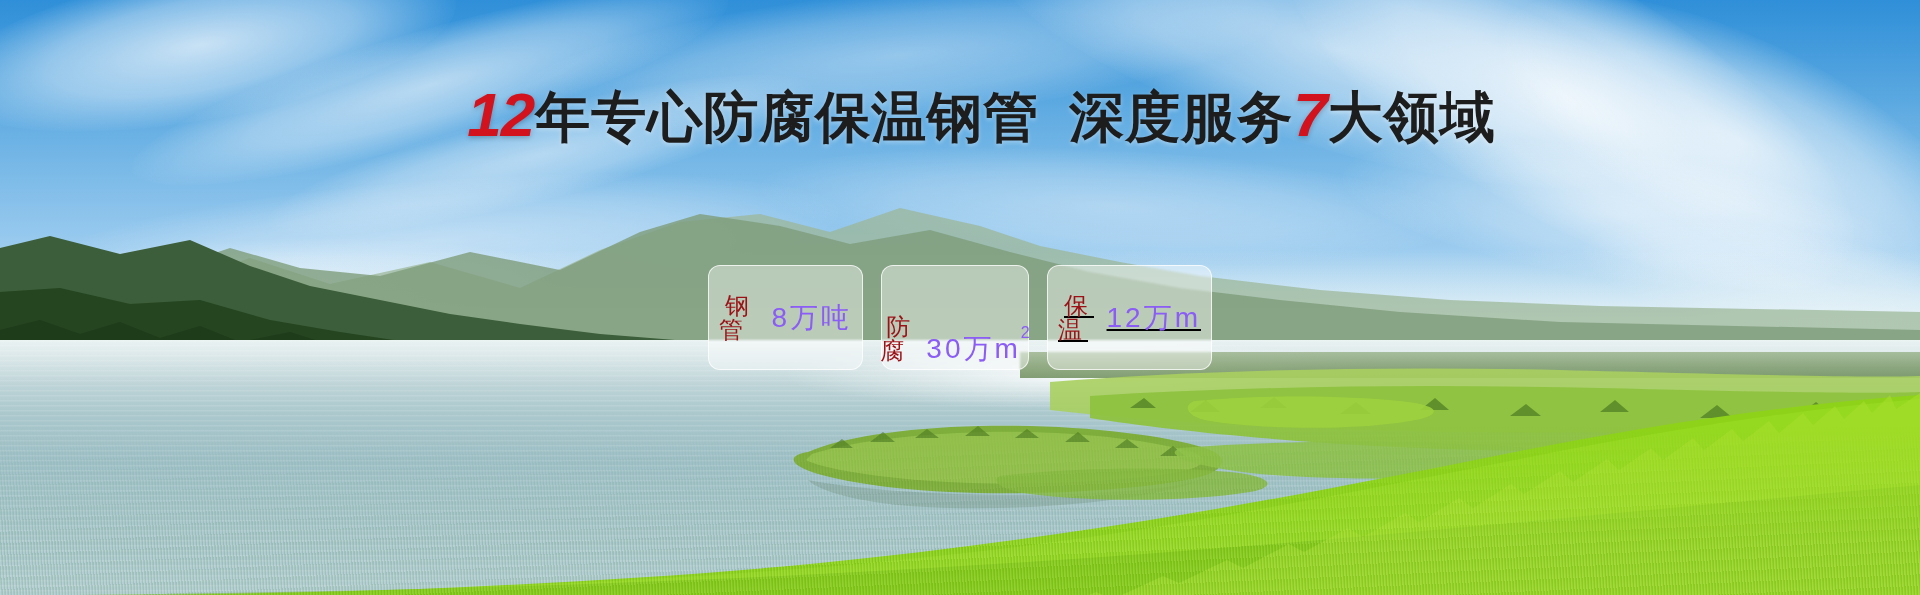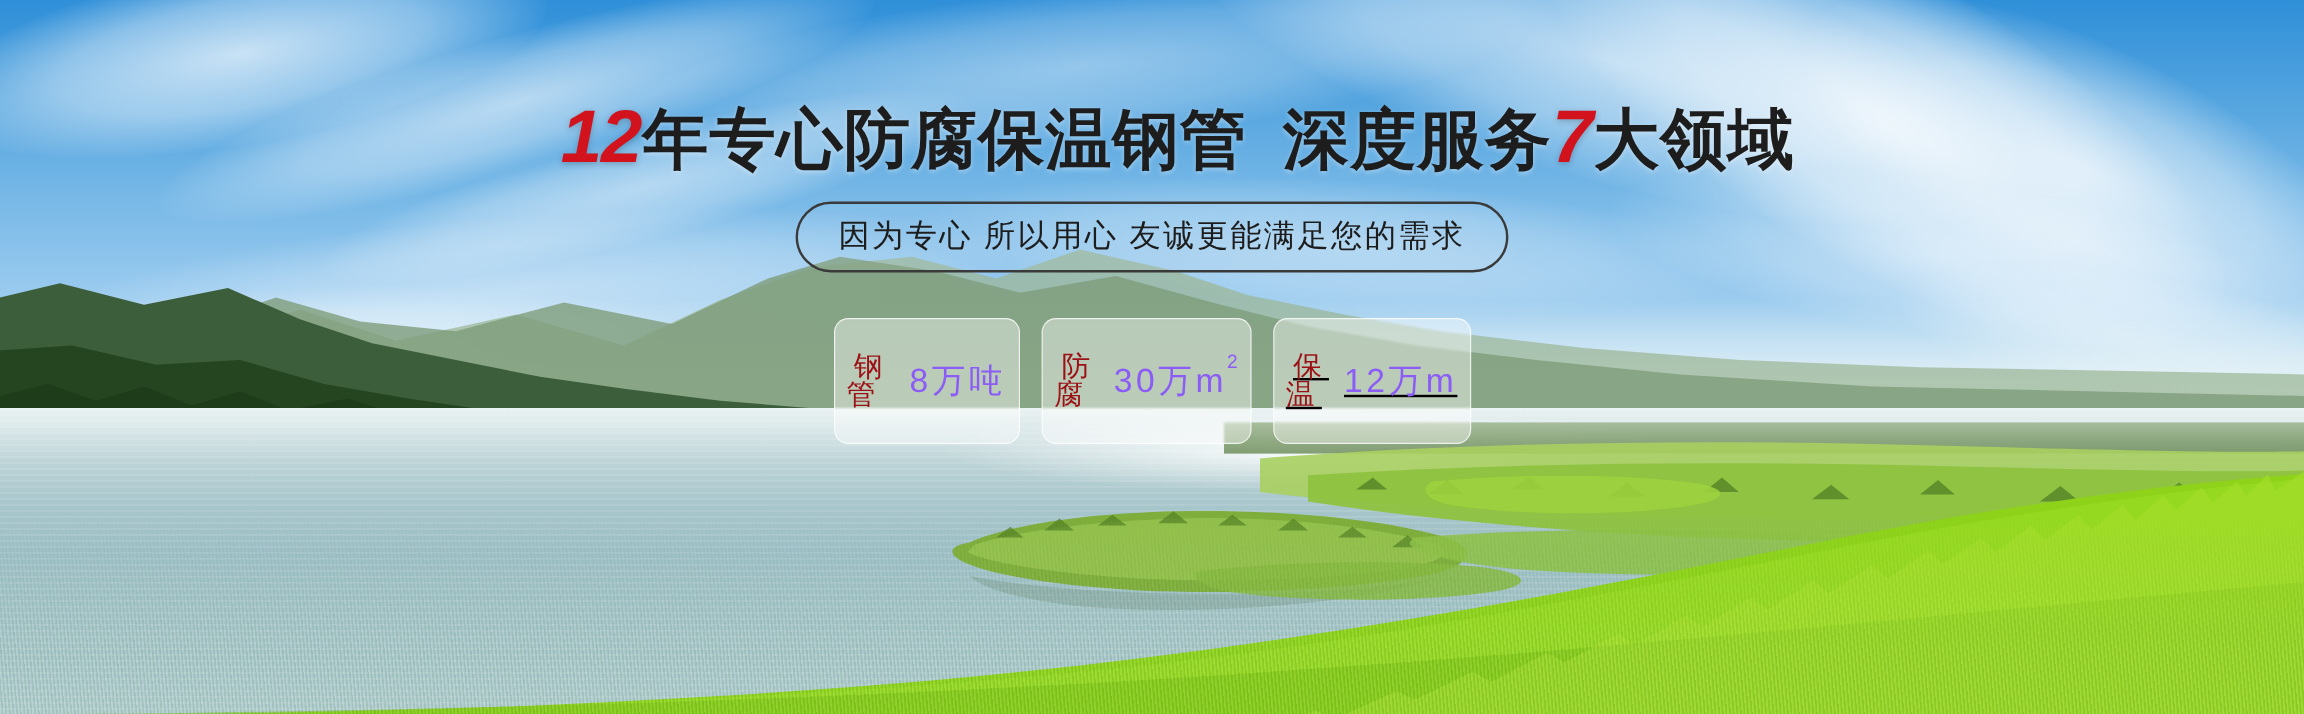--- a/index.html
+++ b/index.html
@@ -163,21 +163,21 @@
     border-radius:12px;
     background:rgba(255,255,255,.42);
     border:1px solid rgba(255,255,255,.75);
     backdrop-filter:blur(1px);
     display:flex;flex-direction:row;
     align-items:center;justify-content:center;
     gap:10px;
     box-sizing:border-box;
     padding:6px 10px;
   }
-  .card.w2{width:175px;}
+  .card.w2{width:148px;align-items:flex-end;}
   .card.w3{width:165px;text-decoration:underline;}
   .card-label{
     font-size:24px;
     color:#9c1116;
     letter-spacing:6px;
     text-indent:6px;
     line-height:1;
   }
   .card-value{
     font-size:28px;
@@ -306,23 +306,20 @@
     </svg>
     <div class="grass-tex"></div>
   </div>
 
   <div class="content">
 
     <div class="headline">
       <span class="num">12</span><span>年专心防腐保温钢管</span><span class="gap"></span><span>深度服务</span><span class="num">7</span><span>大领域</span>
     </div>
 
-    <div class="subtitle-wrap">
-      <div class="subtitle">因为专心 所以用心  友诚更能满足您的需求</div>
-    </div>
 
     <div class="cards">
 
       <div class="card">
         <div class="card-label">钢管</div>
         <div class="card-value"><span>8万吨</span></div>
       </div>
 
       <div class="card w2">
         <div class="card-label">防腐</div>

